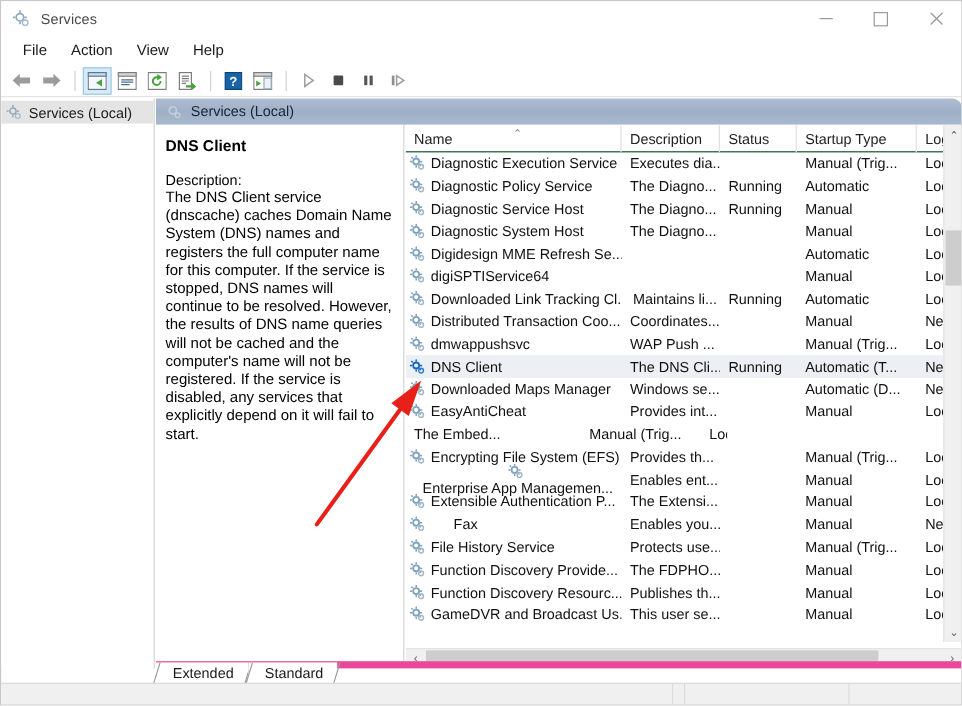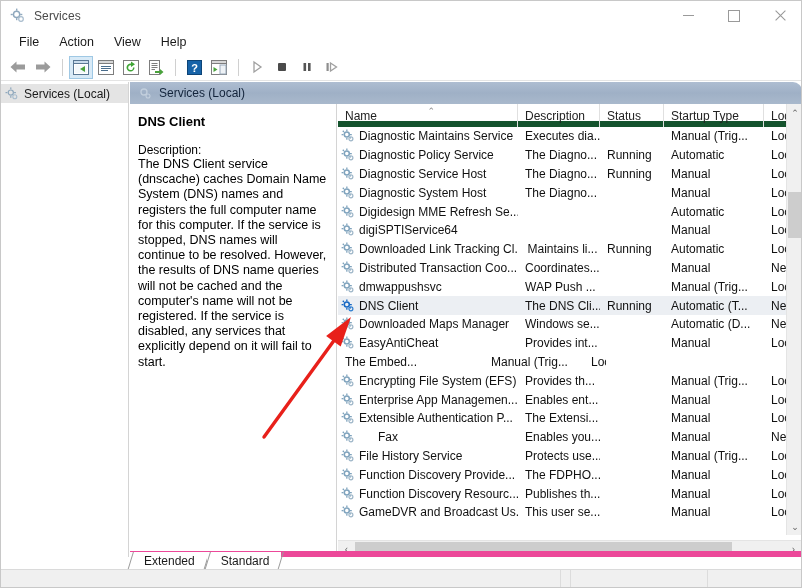--- a/index.html
+++ b/index.html
@@ -110,21 +110,21 @@
     font-size: 12.5px; color: #000; line-height: 15.2px; margin-top: 0px;
   }
 
   
   .listview {
     position: absolute; left: 208px; top: 22px; width: 464px; height: 453px;
     background: #ffffff; overflow: hidden;
   }
   .lv-head {
     position: absolute; left: 0; top: 0; height: 23px; width: 448px;
-    display: flex; background: #ffffff; border-bottom: 6px solid #14532d;
+    display: flex; background: #ffffff; border-bottom: 1px solid #14532d;
   }
   .lv-th {
     position: relative; font-size: 12px; color: #222;
     display: flex; align-items: center; padding-left: 7px;
     border-right: 1px solid #e0e0e0; height: 23px;
     overflow: hidden; white-space: nowrap;
   }
   .lv-th .sortarrow {
     position: absolute; left: 50%; top: 2px; color: #8a8a8a; font-size: 9px;
   }
@@ -401,21 +401,21 @@
                     <rect x="5.2" y="0.5" width="1.3" height="1.8"></rect>
                     <rect x="5.2" y="8.9" width="1.3" height="1.8"></rect>
                     <rect x="0.6" y="5" width="1.8" height="1.3"></rect>
                     <rect x="9" y="5" width="1.8" height="1.3"></rect>
                     <rect x="1.7" y="1.6" width="1.3" height="1.6" transform="rotate(-45 2.35 2.4)"></rect>
                     <rect x="8.6" y="8" width="1.3" height="1.6" transform="rotate(-45 9.25 8.8)"></rect>
                   </g>
                   <circle cx="9.9" cy="9.8" r="2" fill="none" stroke="#9fb7c9" stroke-width="1.2"></circle>
                 </svg>
               </span>
-              <span class="nm">Diagnostic Maintains Service</span>
+              <span class="nm">Diagnostic Execution Service</span>
             </div>
             <div class="lv-cell" style="width: 82px;">Executes dia...</div>
             <div class="lv-cell" style="width: 64px;"></div>
             <div class="lv-cell" style="width: 100px;">Manual (Trig...</div>
             <div class="lv-cell" style="width: 22px;">Loc</div>
           </div>
           <div class="lv-row">
             <div class="lv-cell name" style="width: 180px;">
               <span style="display: inline-flex;">
                 <svg class="gear" viewBox="0 0 14 14">
@@ -691,21 +691,21 @@
                 </svg>
               </span>
               <span class="nm">Encrypting File System (EFS)</span>
             </div>
             <div class="lv-cell" style="width: 82px;">Provides th...</div>
             <div class="lv-cell" style="width: 64px;"></div>
             <div class="lv-cell" style="width: 100px;">Manual (Trig...</div>
             <div class="lv-cell" style="width: 22px;">Loc</div>
           </div>
           <div class="lv-row">
-            <div class="lv-cell name" style="width: 180px;">
+            <div class="lv-cell name" style="width: 180px; flex-direction: column;">
               <span style="display: inline-flex;">
                 <svg class="gear" viewBox="0 0 14 14">
                   <circle cx="5.8" cy="5.6" r="2.5" fill="none" stroke="#7fa3bd" stroke-width="1.5"></circle>
                   <g fill="#7fa3bd">
                     <rect x="5.2" y="0.5" width="1.3" height="1.8"></rect>
                     <rect x="5.2" y="8.9" width="1.3" height="1.8"></rect>
                     <rect x="0.6" y="5" width="1.8" height="1.3"></rect>
                     <rect x="9" y="5" width="1.8" height="1.3"></rect>
                     <rect x="1.7" y="1.6" width="1.3" height="1.6" transform="rotate(-45 2.35 2.4)"></rect>
                     <rect x="8.6" y="8" width="1.3" height="1.6" transform="rotate(-45 9.25 8.8)"></rect>

